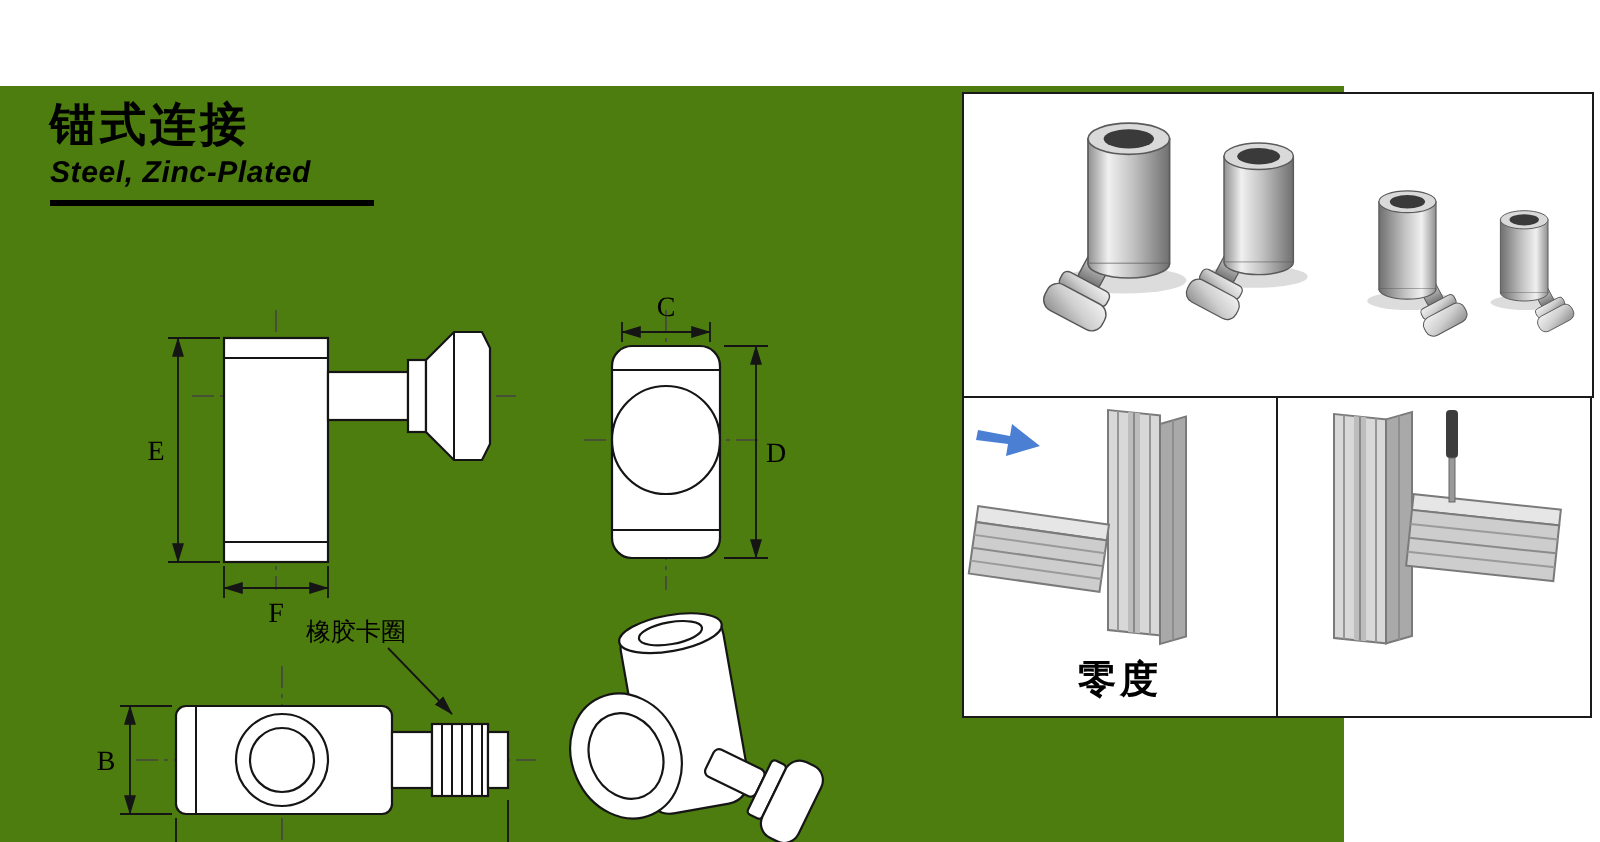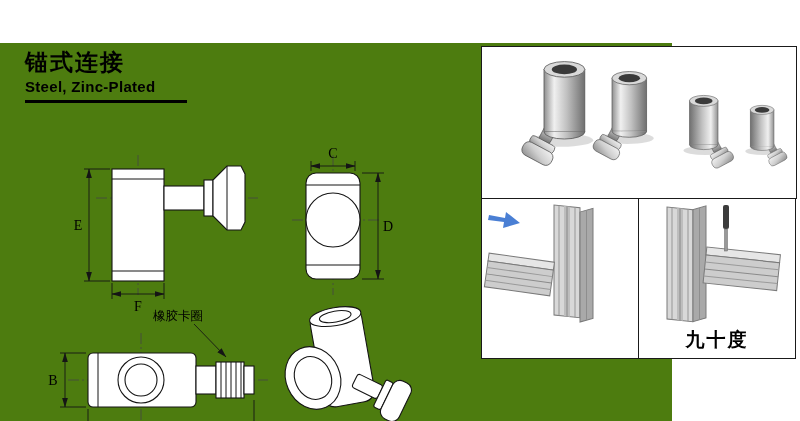--- a/index.html
+++ b/index.html
@@ -7,21 +7,21 @@
   body {
     width:800px; height:421px; position:relative; overflow:hidden;
     font-family:"Liberation Sans", sans-serif; color:#000;
   }
   .stage { position:absolute; inset:0; width:672px; height:421px; background:#4d7c0f;margin-top:43px; }
 
   
   .header { position:absolute; left:25px; top:6px; }
   .title-cn { font-size:23px; font-weight:700; letter-spacing:2px; line-height:1.15; }
   .title-en { font-size:20px; font-weight:800; line-height:1.2; margin-top:2px; letter-spacing:0.5px; }
-  .subtitle { font-size:15px; font-weight:700; margin-top:3px; letter-spacing:0.3px; }
+  .subtitle { font-size:15px; font-weight:700; margin-top:3px; letter-spacing:0.3px;font-style:italic; }
   .rule { width:162px; height:3px; background:#000; margin-top:5px; }
 
   
   .drawings { position:absolute; left:0; top:92px; }
   .ol  { fill:#fff; stroke:#151515; stroke-width:1.1; }
   .ln  { fill:none; stroke:#151515; stroke-width:1; }
   .cl  { fill:none; stroke:#444; stroke-width:0.8; stroke-dasharray:11 3 2 3; }
   .dim { fill:none; stroke:#151515; stroke-width:0.9; }
   .dtx { font-family:"Liberation Serif", serif; font-size:14px; fill:#000; }
   .ctx { font-family:"Liberation Sans", sans-serif; font-size:12.5px; fill:#000; }
@@ -199,20 +199,21 @@
           </g>
           <g transform="translate(6,62) rotate(8)">
             <rect x="0" y="-8" width="66" height="8" fill="#e6e6e6" stroke="#7a7a7a"></rect>
             <rect width="66" height="26" fill="#cdcdcd" stroke="#7a7a7a"></rect>
             <line x1="0" y1="6.5" x2="66" y2="6.5" stroke="#9a9a9a"></line>
             <line x1="0" y1="13" x2="66" y2="13" stroke="#8a8a8a"></line>
             <line x1="0" y1="19.5" x2="66" y2="19.5" stroke="#9a9a9a"></line>
           </g>
           <path d="M7,16 L23,19 L24,13 L38,24 L21,29 L22,23 L6,21 Z" fill="#4a7fd4"></path>
         </svg>
+        <div class="caption">零度</div>
       </div>
 
       <div class="app-box">
         <svg width="156" height="136" viewBox="0 0 156 136">
           <g>
             <g transform="translate(28,8) skewY(6)">
               <rect width="26" height="112" fill="#d8d8d8" stroke="#7a7a7a"></rect>
               <rect x="10" width="6" height="112" fill="#bdbdbd"></rect>
               <line x1="5" y1="0" x2="5" y2="112" stroke="#969696"></line>
               <line x1="13" y1="0" x2="13" y2="112" stroke="#8a8a8a"></line>
@@ -228,19 +229,18 @@
             <rect width="74" height="28" fill="#cdcdcd" stroke="#7a7a7a"></rect>
             <line x1="0" y1="7" x2="74" y2="7" stroke="#9a9a9a"></line>
             <line x1="0" y1="14" x2="74" y2="14" stroke="#8a8a8a"></line>
             <line x1="0" y1="21" x2="74" y2="21" stroke="#9a9a9a"></line>
           </g>
           <g>
             <rect x="84" y="6" width="6" height="24" rx="2" fill="#3c3c3c"></rect>
             <rect x="85.5" y="30" width="3" height="22" fill="#999" stroke="#666" stroke-width="0.5"></rect>
           </g>
         </svg>
-        <div class="caption">九十度</div>
       </div>
 
     </div>
   </div>
 
 </div>
 
 </body></html>

